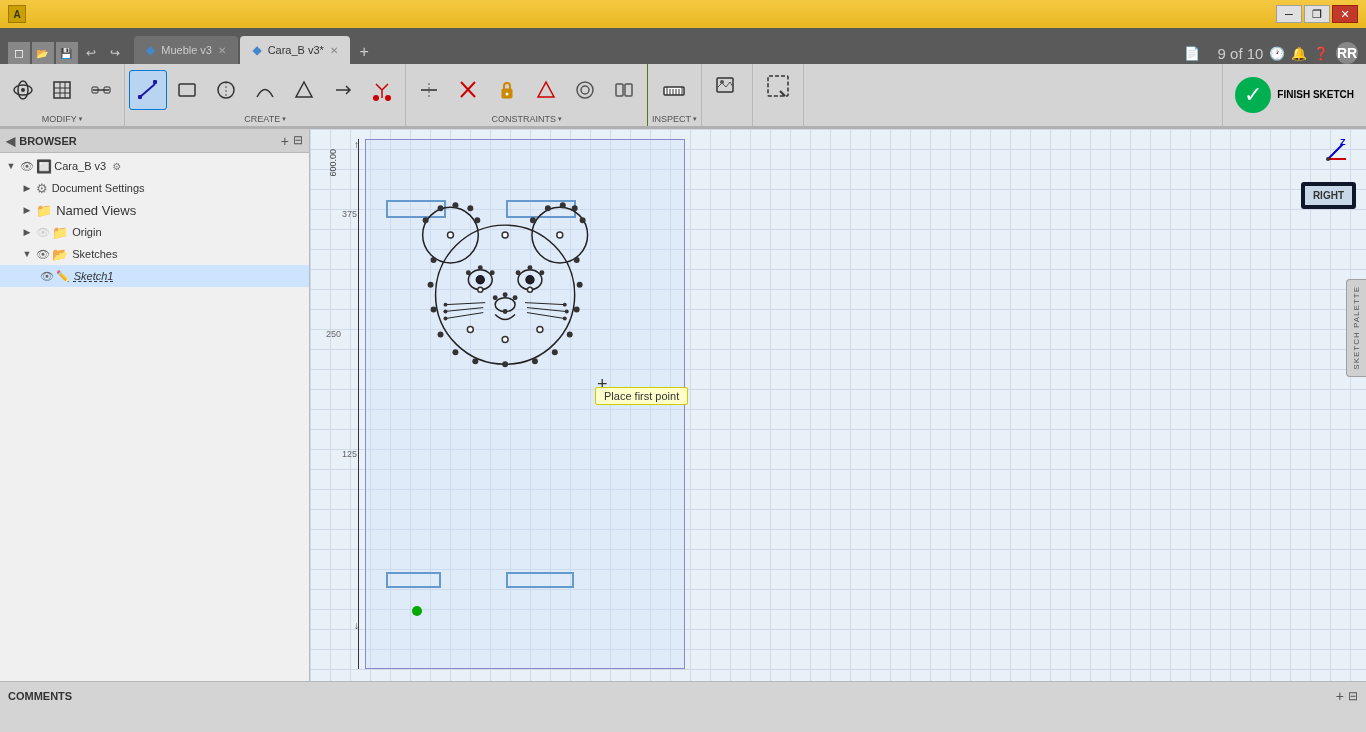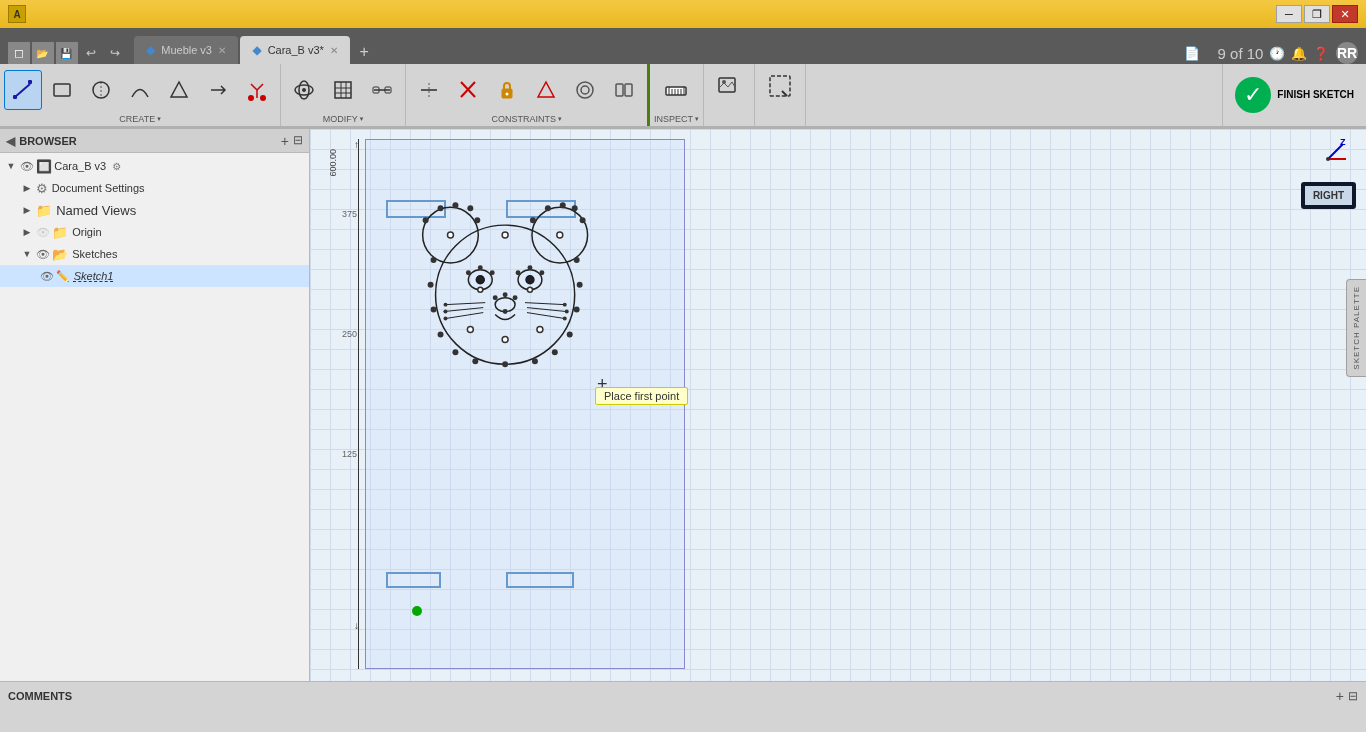--- a/index.html
+++ b/index.html
@@ -108,20 +108,52 @@
   </div>
 </div>
 
 <div id="toolbar">
 
 
   <div id="tools-row" style="display:flex;align-items:stretch;background:#d4d4d4;border-bottom:2px solid #b0b0b0;height:64px;">
 
     <div style="display:flex;flex-direction:column;align-items:center;border-right:1px solid #b8b8b8;padding:2px 4px;">
       <div style="display:flex;align-items:center;gap:1px;flex:1;">
+        <div style="width:38px;height:40px;display:flex;align-items:center;justify-content:center;cursor:pointer;border-radius:3px;border:1px solid transparent;">
+          <svg width="22" height="22" viewBox="0 0 22 22" fill="none">
+            <ellipse cx="11" cy="11" rx="9" ry="5" stroke="#333" stroke-width="1.5" fill="none"></ellipse>
+            <ellipse cx="11" cy="11" rx="5" ry="9" stroke="#333" stroke-width="1.5" fill="none"></ellipse>
+            <circle cx="11" cy="11" r="2" fill="#333"></circle>
+          </svg>
+        </div>
+        <div style="width:38px;height:40px;display:flex;align-items:center;justify-content:center;cursor:pointer;border-radius:3px;border:1px solid transparent;">
+          <svg width="22" height="22" viewBox="0 0 22 22" fill="none">
+            <rect x="3" y="3" width="16" height="16" stroke="#333" stroke-width="1.5" fill="none"></rect>
+            <line x1="3" y1="9" x2="19" y2="9" stroke="#333" stroke-width="1"></line>
+            <line x1="3" y1="14" x2="19" y2="14" stroke="#333" stroke-width="1"></line>
+            <line x1="9" y1="3" x2="9" y2="19" stroke="#333" stroke-width="1"></line>
+            <line x1="14" y1="3" x2="14" y2="19" stroke="#333" stroke-width="1"></line>
+          </svg>
+        </div>
+        <div style="width:38px;height:40px;display:flex;align-items:center;justify-content:center;cursor:pointer;border-radius:3px;border:1px solid transparent;">
+          <svg width="22" height="22" viewBox="0 0 22 22" fill="none">
+            <line x1="3" y1="11" x2="19" y2="11" stroke="#333" stroke-width="1.5"></line>
+            <rect x="2" y="8" width="6" height="6" rx="1" fill="none" stroke="#333" stroke-width="1"></rect>
+            <rect x="14" y="8" width="6" height="6" rx="1" fill="none" stroke="#333" stroke-width="1"></rect>
+          </svg>
+        </div>
+      </div>
+      <div style="font-size:9px;color:#555;display:flex;align-items:center;gap:2px;">
+        <span>MODIFY</span>
+        <span style="font-size:7px;">▾</span>
+      </div>
+    </div>
+
+    <div style="display:flex;flex-direction:column;align-items:center;border-right:1px solid #b8b8b8;padding:2px 4px;">
+      <div style="display:flex;align-items:center;gap:1px;flex:1;">
 
         <div style="width:38px;height:40px;display:flex;flex-direction:column;align-items:center;justify-content:center;cursor:pointer;border-radius:3px;background:#b8d4f0;border:1px solid #0078d7;">
           <svg width="22" height="22" viewBox="0 0 22 22" fill="none" xmlns="http://www.w3.org/2000/svg">
             <path d="M3 18 L18 5" stroke="#1a1aaa" stroke-width="2" fill="none"></path>
             <rect x="1" y="16" width="4" height="4" rx="1" fill="#1a1aaa"></rect>
             <rect x="16" y="1" width="4" height="4" rx="1" fill="#1a1aaa"></rect>
           </svg>
         </div>
 
         <div style="width:38px;height:40px;display:flex;flex-direction:column;align-items:center;justify-content:center;cursor:pointer;border-radius:3px;border:1px solid transparent;">
@@ -162,53 +194,21 @@
             <circle cx="17" cy="19" r="3" fill="#cc0000"></circle>
           </svg>
         </div>
       </div>
       <div style="font-size:9px;color:#555;display:flex;align-items:center;gap:2px;">
         <span>CREATE</span>
         <span style="font-size:7px;">▾</span>
       </div>
     </div>
 
-    <div style="display:flex;flex-direction:column;align-items:center;border-right:1px solid #b8b8b8;padding:2px 4px;">
-      <div style="display:flex;align-items:center;gap:1px;flex:1;">
-        <div style="width:38px;height:40px;display:flex;align-items:center;justify-content:center;cursor:pointer;border-radius:3px;border:1px solid transparent;">
-          <svg width="22" height="22" viewBox="0 0 22 22" fill="none">
-            <ellipse cx="11" cy="11" rx="9" ry="5" stroke="#333" stroke-width="1.5" fill="none"></ellipse>
-            <ellipse cx="11" cy="11" rx="5" ry="9" stroke="#333" stroke-width="1.5" fill="none"></ellipse>
-            <circle cx="11" cy="11" r="2" fill="#333"></circle>
-          </svg>
-        </div>
-        <div style="width:38px;height:40px;display:flex;align-items:center;justify-content:center;cursor:pointer;border-radius:3px;border:1px solid transparent;">
-          <svg width="22" height="22" viewBox="0 0 22 22" fill="none">
-            <rect x="3" y="3" width="16" height="16" stroke="#333" stroke-width="1.5" fill="none"></rect>
-            <line x1="3" y1="9" x2="19" y2="9" stroke="#333" stroke-width="1"></line>
-            <line x1="3" y1="14" x2="19" y2="14" stroke="#333" stroke-width="1"></line>
-            <line x1="9" y1="3" x2="9" y2="19" stroke="#333" stroke-width="1"></line>
-            <line x1="14" y1="3" x2="14" y2="19" stroke="#333" stroke-width="1"></line>
-          </svg>
-        </div>
-        <div style="width:38px;height:40px;display:flex;align-items:center;justify-content:center;cursor:pointer;border-radius:3px;border:1px solid transparent;">
-          <svg width="22" height="22" viewBox="0 0 22 22" fill="none">
-            <line x1="3" y1="11" x2="19" y2="11" stroke="#333" stroke-width="1.5"></line>
-            <rect x="2" y="8" width="6" height="6" rx="1" fill="none" stroke="#333" stroke-width="1"></rect>
-            <rect x="14" y="8" width="6" height="6" rx="1" fill="none" stroke="#333" stroke-width="1"></rect>
-          </svg>
-        </div>
-      </div>
-      <div style="font-size:9px;color:#555;display:flex;align-items:center;gap:2px;">
-        <span>MODIFY</span>
-        <span style="font-size:7px;">▾</span>
-      </div>
-    </div>
-
-    <div style="display:flex;flex-direction:column;align-items:center;border-right:3px solid #4d7c0f;padding:2px 4px;">
+    <div style="display:flex;flex-direction:column;align-items:center;border-right:1px solid #4d7c0f;padding:2px 4px;">
       <div style="display:flex;align-items:center;gap:1px;flex:1;">
         <div style="width:38px;height:40px;display:flex;align-items:center;justify-content:center;cursor:pointer;border-radius:3px;border:1px solid transparent;">
           <svg width="22" height="22" viewBox="0 0 22 22" fill="none">
             <line x1="3" y1="11" x2="19" y2="11" stroke="#555" stroke-width="2"></line>
             <line x1="11" y1="4" x2="11" y2="18" stroke="#555" stroke-width="1" stroke-dasharray="2,2"></line>
           </svg>
         </div>
         <div style="width:38px;height:40px;display:flex;align-items:center;justify-content:center;cursor:pointer;border-radius:3px;border:1px solid transparent;">
           <svg width="22" height="22" viewBox="0 0 22 22" fill="none">
             <line x1="4" y1="3" x2="18" y2="18" stroke="#cc0000" stroke-width="2"></line>
@@ -370,21 +370,21 @@
 
   <div id="viewport" style="flex:1;background:#e8f0f8;position:relative;overflow:hidden;cursor:crosshair;">
 
     <div style="position:absolute;top:0;left:0;right:0;bottom:0;background-image:linear-gradient(to right, #d0dae8 1px, transparent 1px),linear-gradient(to bottom, #d0dae8 1px, transparent 1px);background-size:20px 20px;"></div>
 
     <div style="position:absolute;left:10px;top:0;bottom:0;width:40px;display:flex;flex-direction:column;justify-content:space-around;padding:20px 0;">
       <div style="position:absolute;left:8px;top:20px;font-size:9px;color:#444;writing-mode:vertical-rl;transform:rotate(180deg);">600.00</div>
     </div>
 
     <div style="position:absolute;left:32px;top:80px;font-size:9px;color:#666;">375</div>
-    <div style="position:absolute;left:32px;top:200px;font-size:9px;color:#666;">250</div>
+    <div style="position:absolute;left:16px;top:200px;font-size:9px;color:#666;">250</div>
     <div style="position:absolute;left:32px;top:320px;font-size:9px;color:#666;">125</div>
 
     <div style="position:absolute;left:55px;top:10px;width:320px;height:530px;background:rgba(200,220,255,0.25);border:1px solid #8888cc;">
 
       <div style="position:absolute;left:20px;top:60px;width:60px;height:18px;border:2px solid #6699cc;background:transparent;"></div>
       <div style="position:absolute;left:140px;top:60px;width:70px;height:18px;border:2px solid #6699cc;background:transparent;"></div>
 
       <svg style="position:absolute;left:0;top:0;width:100%;height:100%;" viewBox="0 0 320 530" xmlns="http://www.w3.org/2000/svg">
 
         <g fill="none" stroke="#1a1a2e" stroke-width="1.5">

